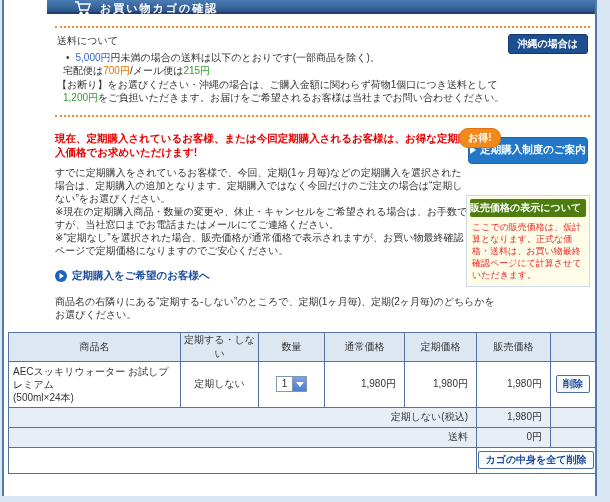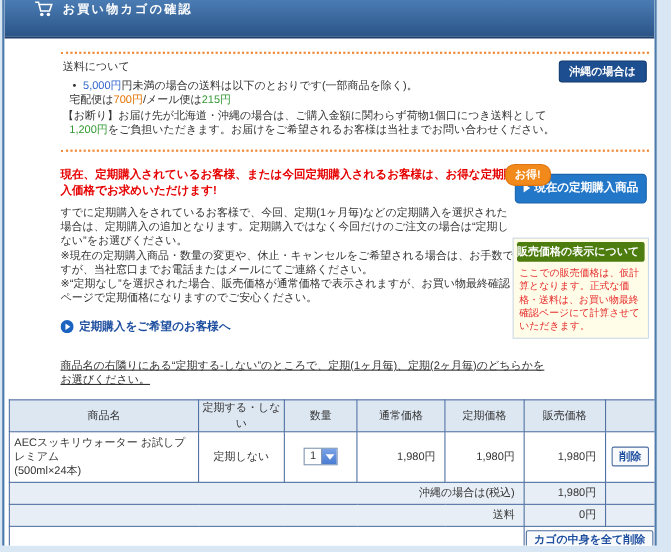--- a/index.html
+++ b/index.html
@@ -5,22 +5,22 @@
   * { margin:0; padding:0; box-sizing:border-box; }
   html,body { width:610px; height:502px; background:#d9e7f5; font-family:"Liberation Sans","DejaVu Sans",sans-serif; }
   .page { position:relative; width:610px; height:502px; overflow:hidden; }
   .content {
     position:absolute; left:2px; top:0; width:595px; height:496px;
     background:#ffffff; border-left:2px solid #4e7cac; border-right:2px solid #4e7cac;
     overflow:hidden;
   }
   
   .header-bar {
-    height:35px; background:linear-gradient(#4a7cb3,#2b5488);
-    border-bottom:2px solid #1d3f6e; position:relative; color:#fff;
+    height:14px; background:linear-gradient(#4a7cb3,#2b5488);
+    border-bottom:2px solid #1d3f6e; position:relative; color:#fff;margin-left:43px;
   }
   .cart-icon { position:absolute; left:27px; top:1px; }
   .page-title { position:absolute; left:53px; top:1px; font-size:11px; font-weight:bold; letter-spacing:2px; }
   
   .shipping-box {
     margin:12px 5px 0 51px; position:relative;
     border-top:2px dotted #ef8b3a; border-bottom:2px dotted #ef8b3a;
     padding:6px 2px 10px 2px; font-size:10px; line-height:13.5px; color:#333;
   }
   .guide-btn {
@@ -50,21 +50,21 @@
   .cta-tri { width:0; height:0; border-left:6px solid #fff; border-top:4px solid transparent; border-bottom:4px solid transparent; }
   .section-head { display:flex; align-items:center; gap:5px; margin-top:12px; color:#1b4c9e; font-weight:bold; font-size:10.5px; }
   .paras { width:415px; margin-top:6px; line-height:13px; }
   .paras p { margin:0; }
   .price-note {
     position:absolute; right:0; top:64px; width:124px; background:#fffce8;
     border:1px solid #ccd9ea; padding:3px;
   }
   .price-note-title { background:#4d7c0f; color:#fff; font-size:10px; font-weight:bold; text-align:left; padding:2px 0; border-radius:2px; }
   .price-note-body { color:#e62b2b; font-size:9px; line-height:12px; padding:4px 2px 2px 2px; }
-  .para-single { width:440px; margin-top:22px; line-height:13px;text-decoration:underline; }
+  .para-single { width:440px; margin-top:12px; line-height:13px; }
   
   table.cart { margin:11px 4px 0 4px; width:587px; border-collapse:collapse; font-size:10px; color:#333; table-layout:fixed; }
   table.cart th, table.cart td { border:1px solid #5272a3; }
   table.cart thead th { background:#dde7f2; height:19px; font-weight:normal; text-align:center; }
   .c-name{width:172px}.c-sub{width:78px}.c-qty{width:66px}.c-reg{width:80px}.c-sp{width:72px}.c-sell{width:74px}.c-act{width:45px}
   .row-product td { height:33px; background:#fff;margin-left:12px; }
   .cell-name { padding:3px 4px; line-height:13px; }
   .cell-center { text-align:center; }
   .cell-price { text-align:right; padding-right:8px; }
   .qty-select { display:inline-flex; border:1px solid #8296b3; background:#fff; vertical-align:middle; cursor:pointer; }
@@ -92,30 +92,30 @@
         </svg>
       </span>
       <span class="page-title">お買い物カゴの確認</span>
     </div>
 
     <div class="shipping-box">
       <button class="guide-btn">沖縄の場合は</button>
       <div>送料について</div>
       <div class="bullet-line"><span class="num-blue">5,000円</span><span>円未満の場合の送料は以下のとおりです(一部商品を除く)。</span></div>
       <div class="indent1"><span>宅配便は</span><span class="num-orange">700円</span><span>/メール便は</span><span class="num-green">215円</span></div>
-      <div>【お断り】お届け先が北海道・沖縄の場合は、ご購入金額に関わらず荷物1個口につき送料として</div>
+      <div>【お断り】をお選びください・沖縄の場合は、ご購入金額に関わらず荷物1個口につき送料として</div>
       <div class="indent1"><span class="num-green">1,200円</span><span>をご負担いただきます。お届けをご希望されるお客様は当社までお問い合わせください。</span></div>
     </div>
 
     <div class="promo">
       <div class="promo-side">
         <span class="deal-badge">お得!</span>
         <button class="cta-btn">
           <span class="cta-tri"></span>
-          <span>現在の定期購入商品</span>
+          <span>定期購入制度のご案内</span>
         </button>
       </div>
 
       <p class="alert-text">現在、定期購入されているお客様、または今回定期購入されるお客様は、お得な定期購入価格でお求めいただけます!</p>
 
 
       <div class="paras">
         <p>すでに定期購入をされているお客様で、今回、定期(1ヶ月毎)などの定期購入を選択された場合は、定期購入の追加となります。定期購入ではなく今回だけのご注文の場合は“定期しない”をお選びください。</p>
         <p>※現在の定期購入商品・数量の変更や、休止・キャンセルをご希望される場合は、お手数ですが、当社窓口までお電話またはメールにてご連絡ください。</p>
         <p>※“定期なし”を選択された場合、販売価格が通常価格で表示されますが、お買い物最終確認ページで定期価格になりますのでご安心ください。</p>
@@ -164,21 +164,21 @@
             </span>
           </td>
           <td class="cell-price">1,980円</td>
           <td class="cell-price">1,980円</td>
           <td class="cell-price">1,980円</td>
           <td class="cell-center">
             <button class="mini-btn">削除</button>
           </td>
         </tr>
         <tr class="row-total">
-          <td class="cell-label" colspan="5">沖縄の場合は(税込)</td>
+          <td class="cell-label" colspan="5">定期しない(税込)</td>
           <td class="cell-price">1,980円</td>
           <td></td>
         </tr>
         <tr class="row-total">
           <td class="cell-label" colspan="5">送料</td>
           <td class="cell-price">0円</td>
           <td></td>
         </tr>
         <tr class="row-clear">
           <td colspan="5"></td>

